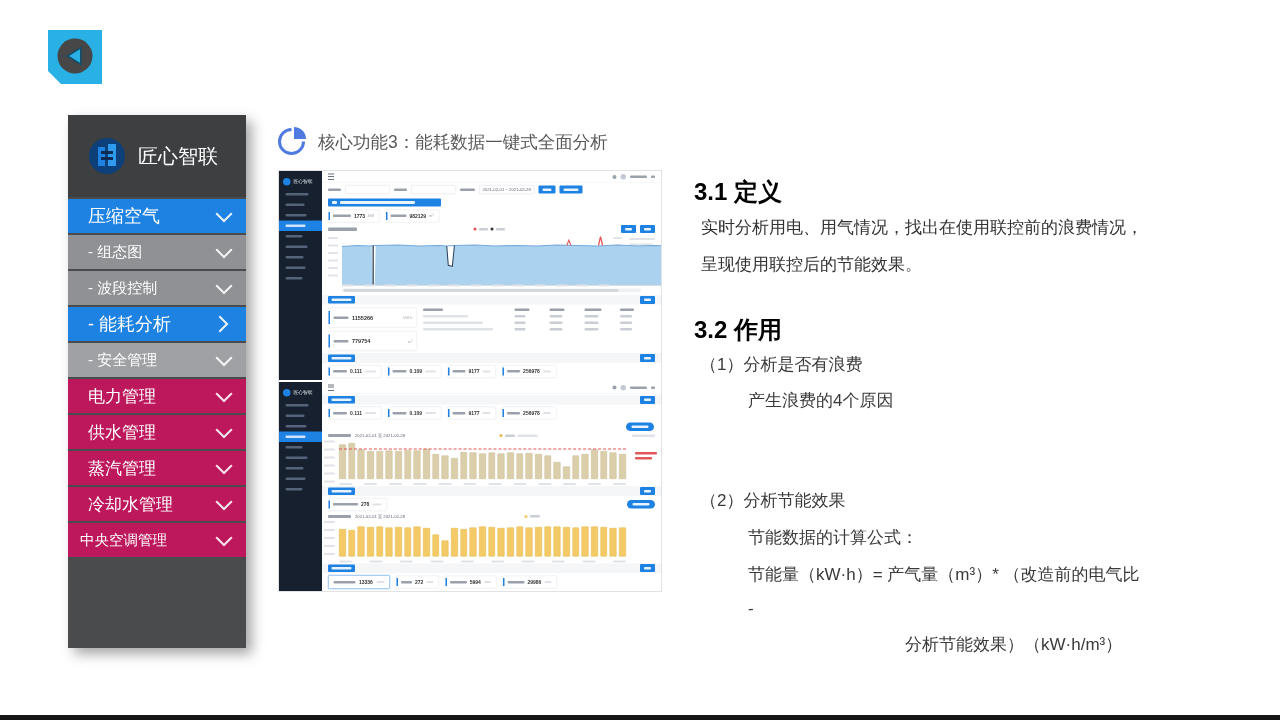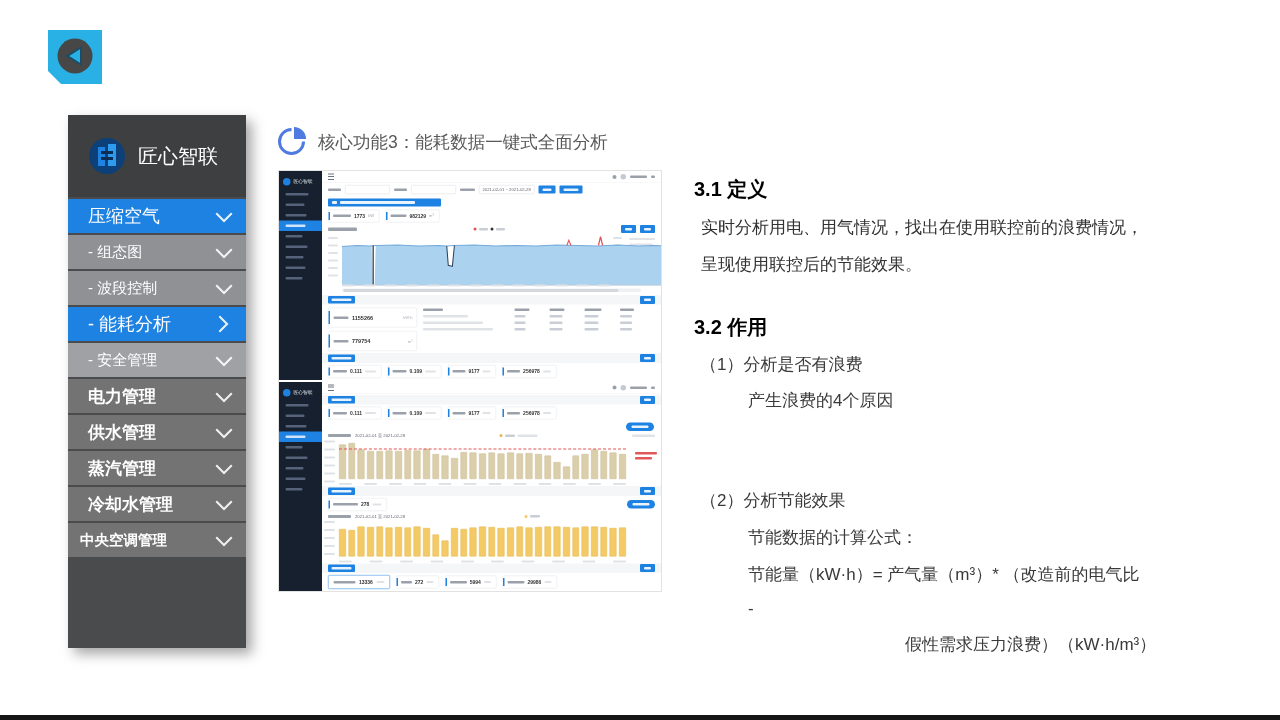--- a/index.html
+++ b/index.html
@@ -12,31 +12,31 @@
   
   .side-panel{position:absolute;left:68px;top:115px;width:178px;height:533px;background:#4a4b4d;
               box-shadow:6px 6px 12px rgba(0,0,0,.35);}
   .brand-row{height:82px;background:#3e3f41;display:flex;align-items:center;gap:12px;padding-left:20px;}
   .brand-name{color:#fff;font-size:20px;}
   .menu-item{height:34px;margin-top:2px;display:flex;align-items:center;justify-content:space-between;
              padding:0 16px 0 20px;color:#fff;}
   .st-blue{background:#1d82e2;font-size:18px;}
   .st-gray{background:#8f9194;font-size:15px;}
   .st-light{background:#9fa1a4;font-size:15px;}
-  .st-dark{background:#737373;font-size:17px;font-weight:bold;}
+  .st-dark{background:#be185d;font-size:17px;}
   .st-dark.small{font-size:14.5px;padding-left:12px;}
   .chev{width:10px;height:10px;border-right:2.4px solid rgba(255,255,255,.9);
         border-bottom:2.4px solid rgba(255,255,255,.9);transform:rotate(45deg);margin-top:-5px;flex:none;}
   .chev.right{transform:rotate(-45deg);margin-top:0;margin-right:4px;}
   
   .feature-row{position:absolute;left:276px;top:126px;display:flex;align-items:center;gap:11px;}
   .feature-text{font-size:17.5px;color:#595959;}
   
   .abs{position:absolute;}
-  .h2{font-size:20px;font-weight:bold;color:#000;}
+  .h2{font-size:24px;font-weight:bold;color:#000;}
   .body-txt{font-size:17px;color:#323232;}
   .waste-row{display:flex;align-items:center;}
   .waste-btn{background:#1d82e2;color:#fff;font-size:17.5px;padding:6px 15px;cursor:pointer;}
   .waste-item{font-size:17.5px;color:#2e2e2e;margin:0 0 0 18px;}
   .vsep{width:2px;height:27px;background:#1c1c1c;margin:0 0 0 16px;}
   
   .shot{position:absolute;left:278px;top:170px;width:382px;height:420px;overflow:hidden;
         border:1px solid #e2e2e2;background:#fff;}
   .shot-inner{width:764px;height:840px;transform:scale(.5);transform-origin:0 0;}
   .panel{width:764px;height:418px;display:flex;background:#fff;overflow:hidden;}
@@ -755,16 +755,16 @@
 
   <div class="abs h2" style="left:694px;top:314px;">3.2 作用</div>
   <div class="abs body-txt" style="left:700px;top:353px;color:#3a3a3a;">（1）分析是否有浪费</div>
   <div class="abs body-txt" style="left:748px;top:389px;color:#3a3a3a;">产生浪费的4个原因</div>
 
 
   <div class="abs body-txt" style="left:700px;top:489px;color:#3a3a3a;">（2）分析节能效果</div>
   <div class="abs body-txt" style="left:748px;top:563px;color:#3a3a3a;">节能量（kW·h）=  产气量（m³）*   （改造前的电气比</div>
   <div class="abs body-txt" style="left:748px;top:526px;color:#3a3a3a;">节能数据的计算公式：</div>
   <div class="abs body-txt" style="left:748px;top:599px;color:#3a3a3a;">-</div>
-  <div class="abs body-txt" style="left:905px;top:633px;color:#3a3a3a;">假性需求压力浪费）（kW·h/m³）</div>
+  <div class="abs body-txt" style="left:905px;top:633px;color:#3a3a3a;">分析节能效果）（kW·h/m³）</div>
 
   <div class="footer-bar"></div>
 </div>
 
 </body></html>

